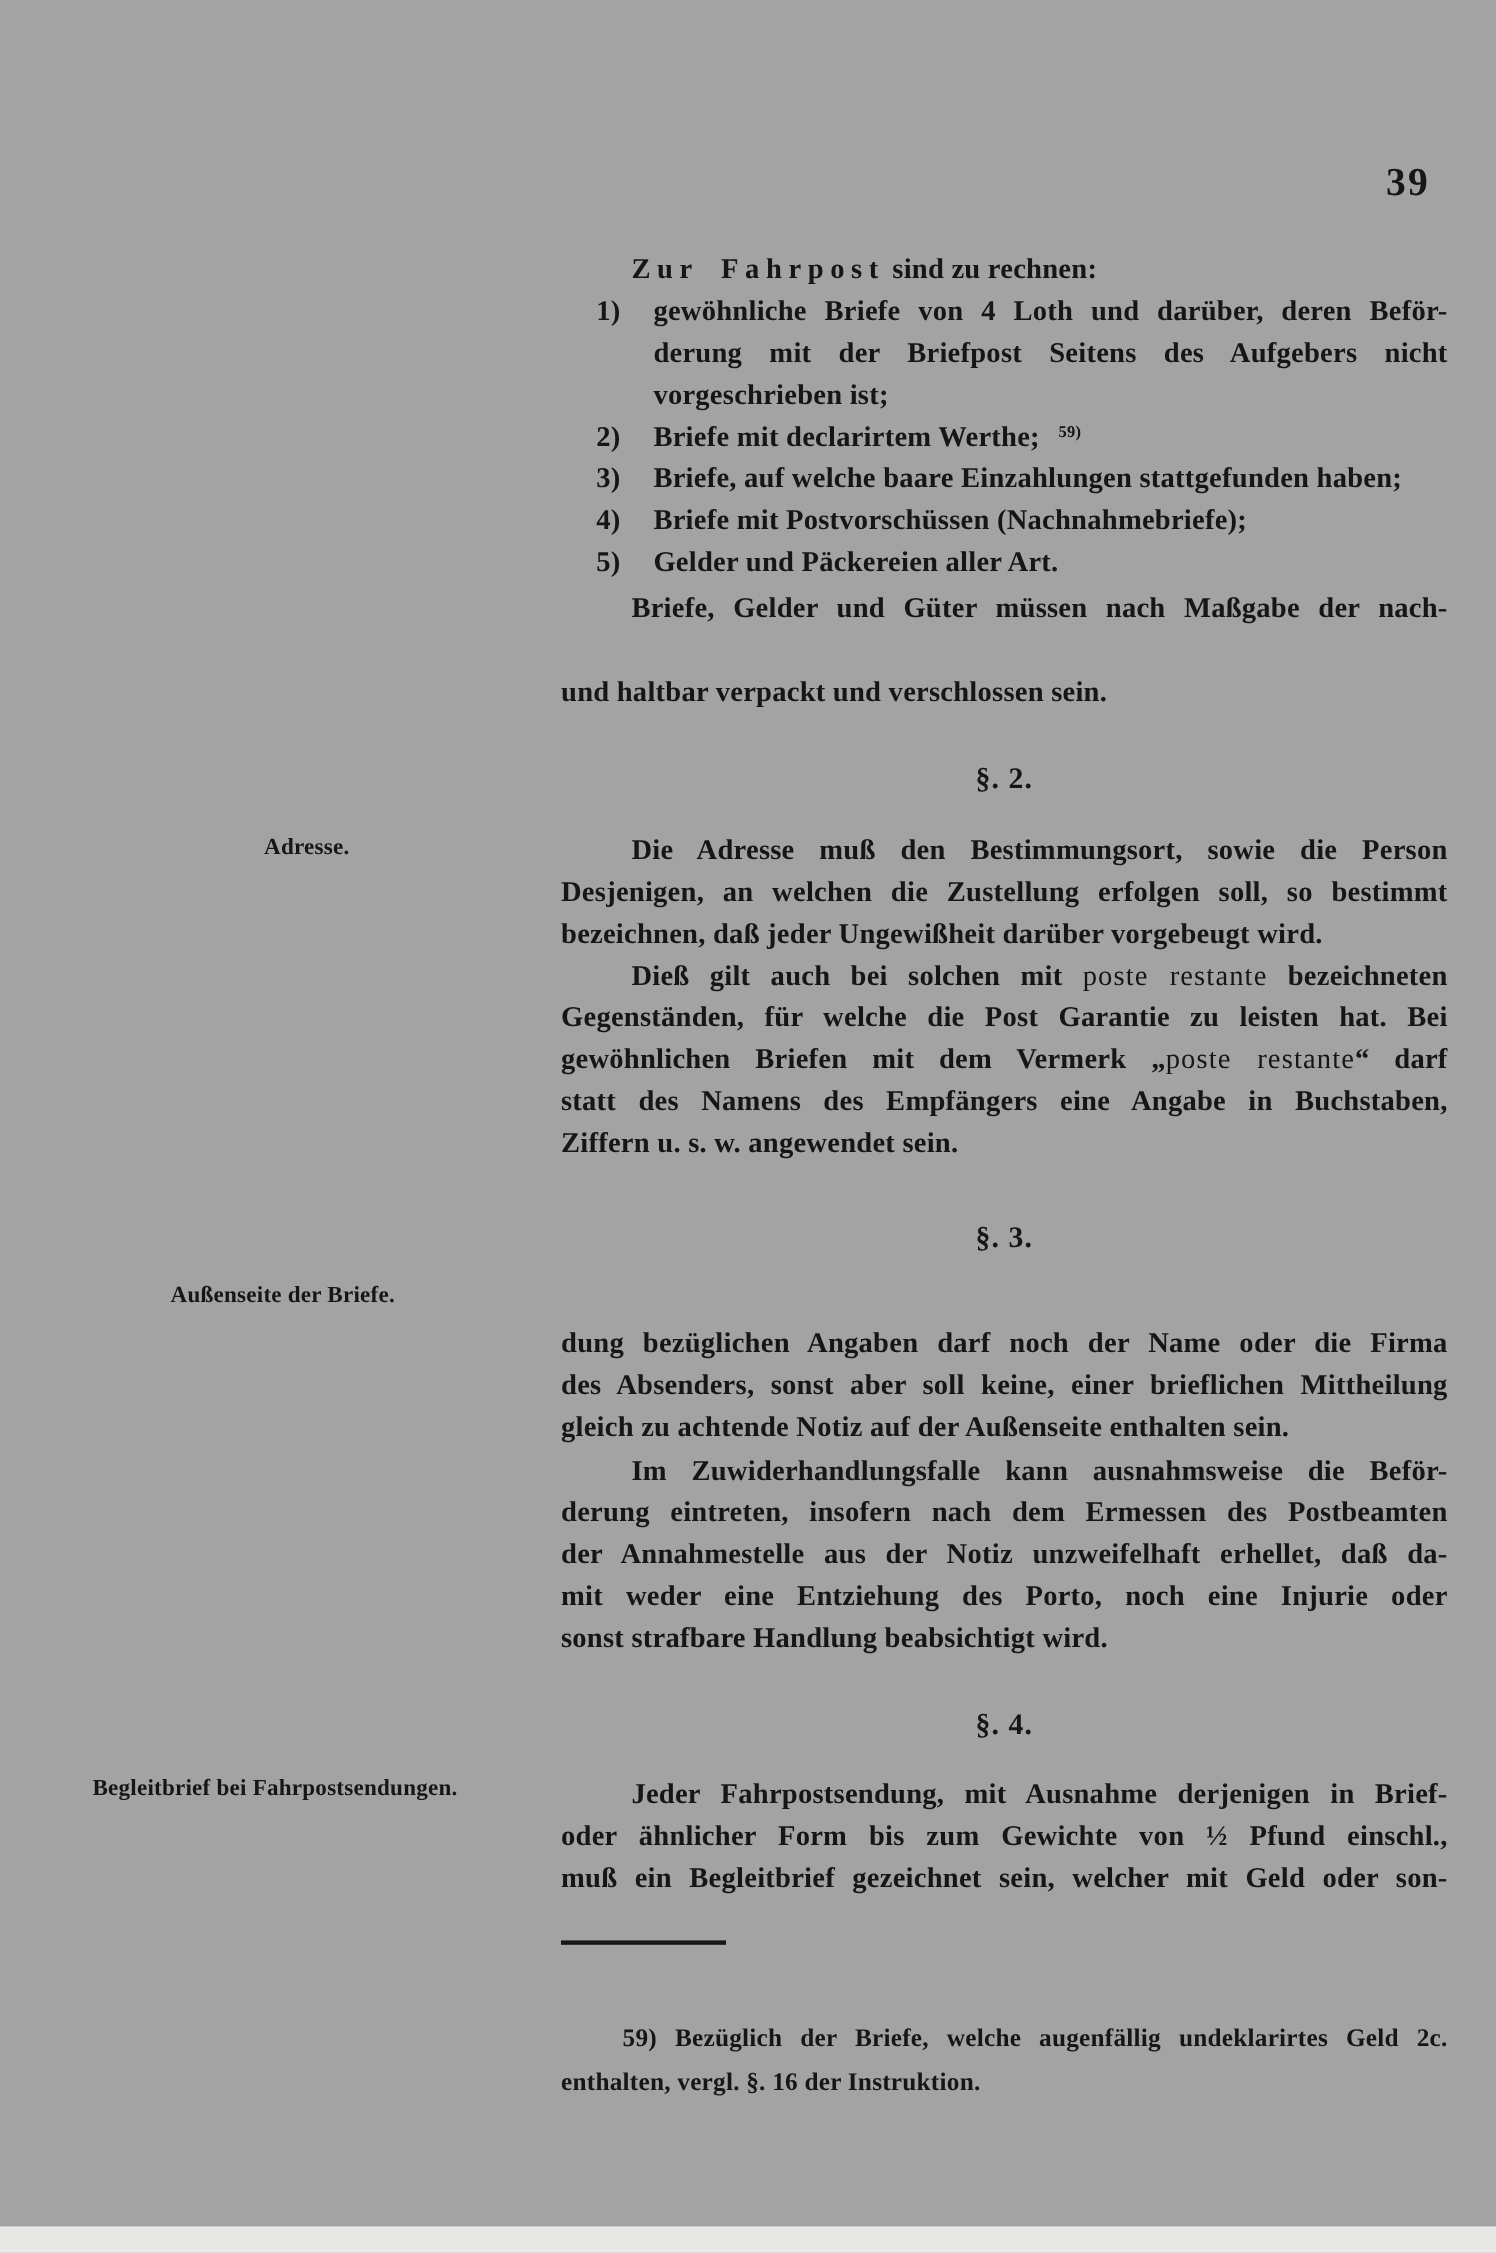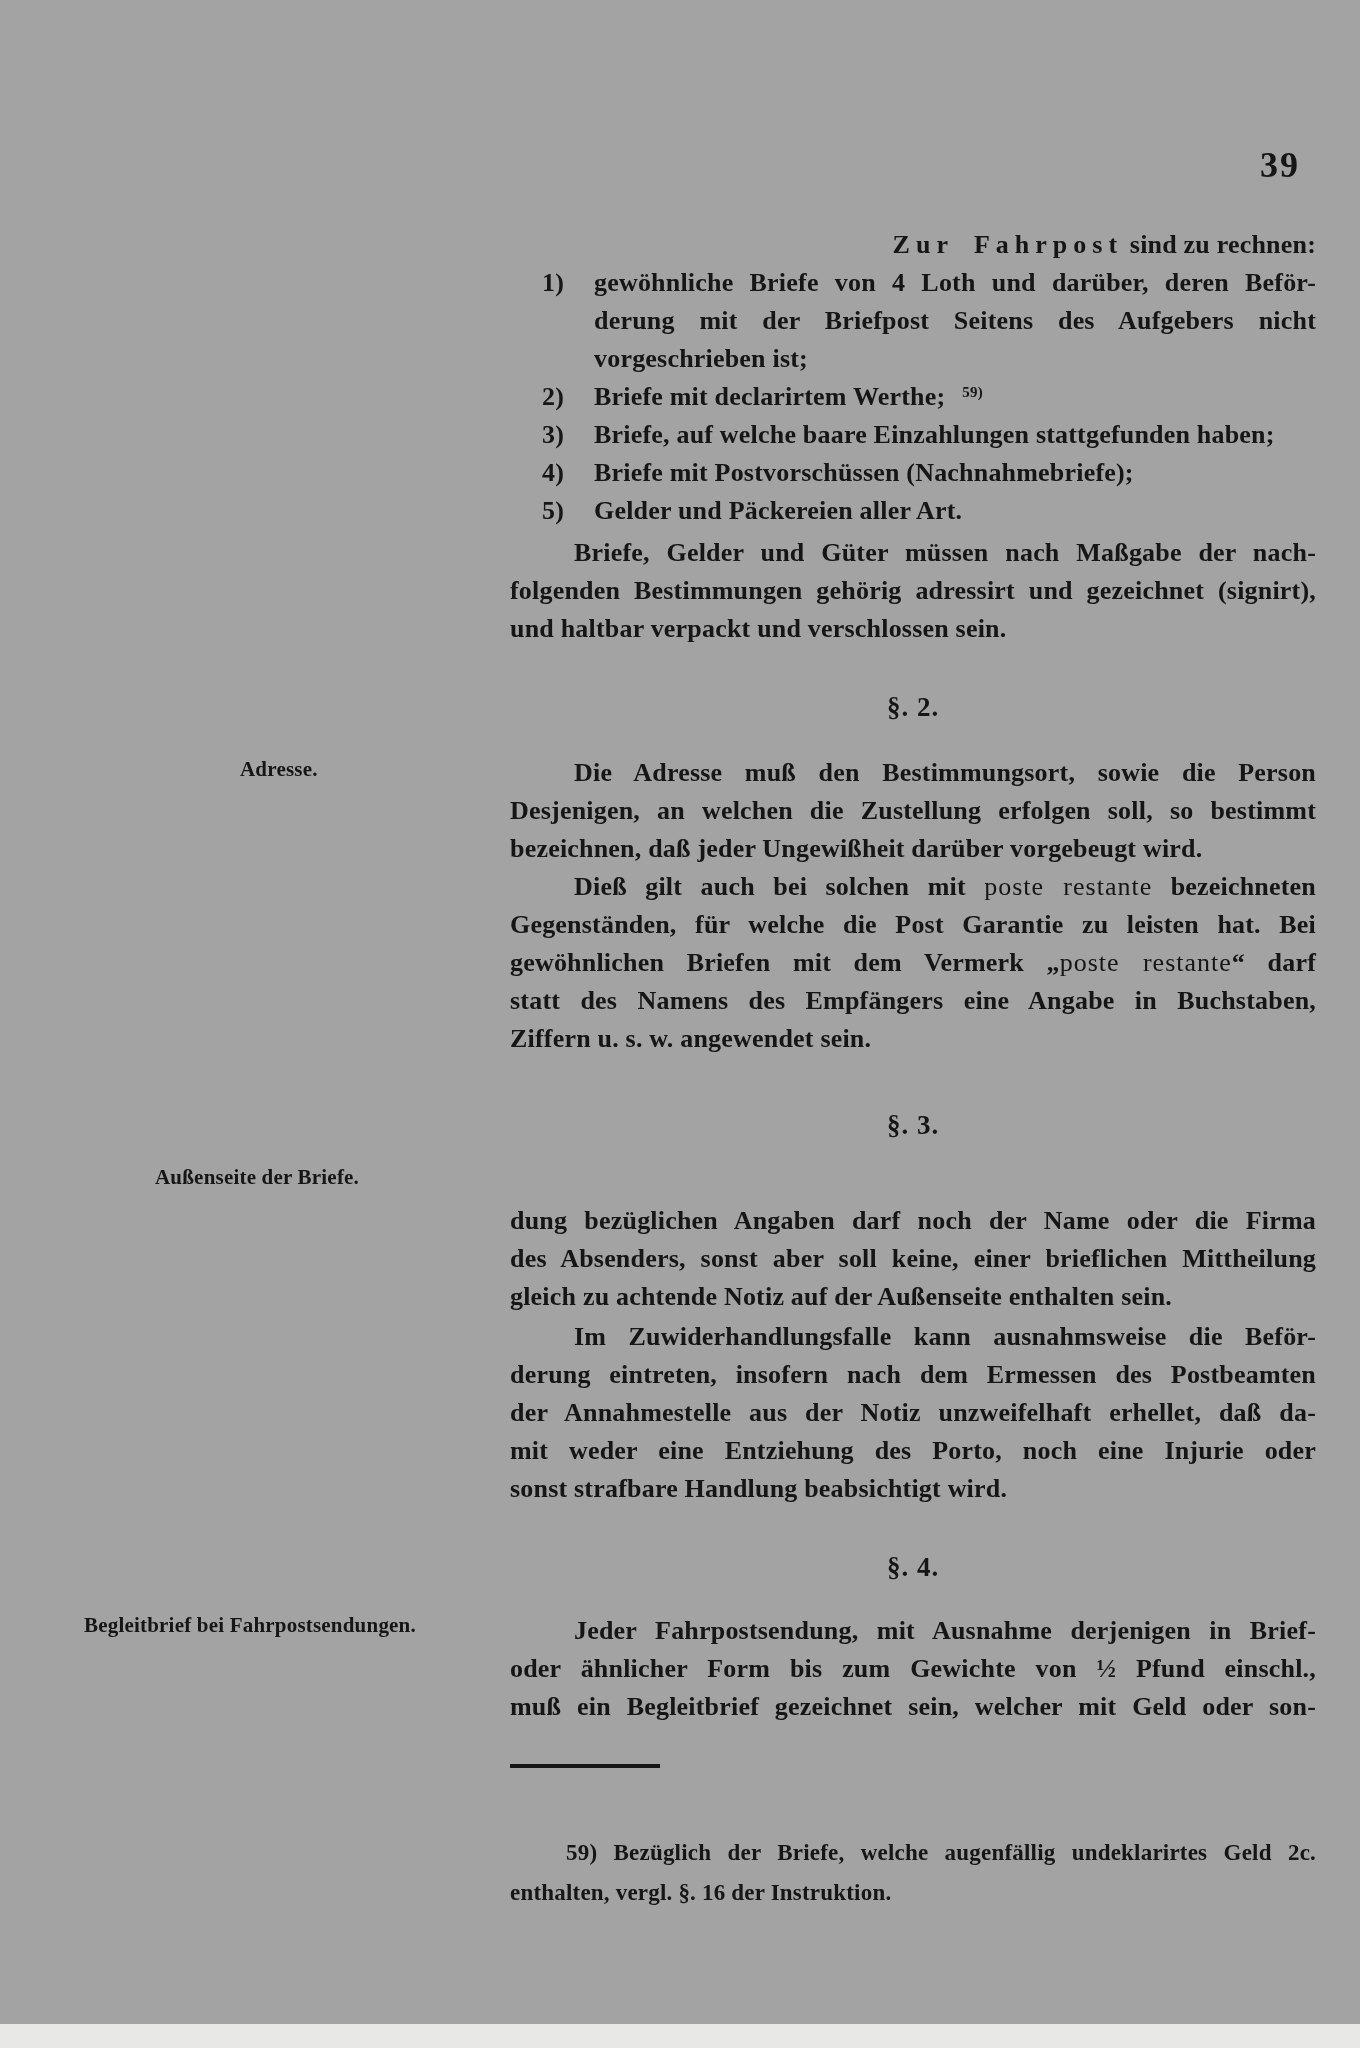--- a/index.html
+++ b/index.html
@@ -43,21 +43,21 @@
     font-weight: 700;
     letter-spacing: 0.2px;
     white-space: nowrap;
     box-sizing: border-box;
   }
   .j {
     text-align: justify;
     text-align-last: justify;
     white-space: normal;
   }
-  .ind { padding-left: 64px; text-align: right; }
+  .ind { padding-left: 64px; }
   .li  { padding-left: 84px; }
   .num { position: absolute; left: 32px; }
 
   .heading {
     text-align: center;
     text-align-last: center;
     font-size: 27px;
     letter-spacing: 1px;
   }
 
@@ -135,21 +135,20 @@
 
     <div class="ln li" style="top:454px">
       <span class="num">4)</span><span>Briefe mit Postvorschüssen (Nachnahmebriefe);</span>
     </div>
 
     <div class="ln li" style="top:492px">
       <span class="num">5)</span><span>Gelder und Päckereien aller Art.</span>
     </div>
 
     <div class="ln j ind" style="top:534px">Briefe, Gelder und Güter müssen nach Maßgabe der nach-</div>
-    <div class="ln j" style="top:572px">folgenden Bestimmungen gehörig adressirt und gezeichnet (signirt),</div>
     <div class="ln" style="top:610px">und haltbar verpackt und verschlossen sein.</div>
 
     <div class="ln heading" style="top:688px">§. 2.</div>
 
     <div class="ln j ind" style="top:754px">Die Adresse muß den Bestimmungsort, sowie die Person</div>
     <div class="ln j" style="top:792px">Desjenigen, an welchen die Zustellung erfolgen soll, so bestimmt</div>
     <div class="ln" style="top:830px">bezeichnen, daß jeder Ungewißheit darüber vorgebeugt wird.</div>
 
     <div class="ln j ind" style="top:868px">
       <span>Dieß gilt auch bei solchen mit </span><span class="roman">poste restante</span><span> bezeichneten</span>

